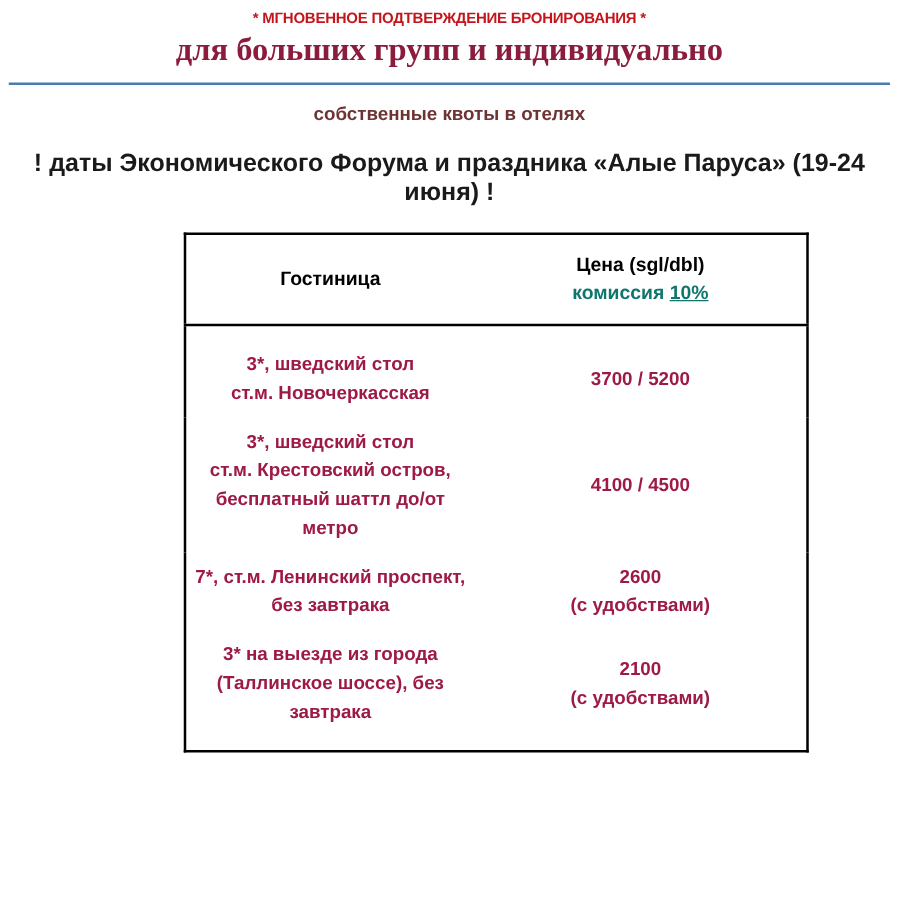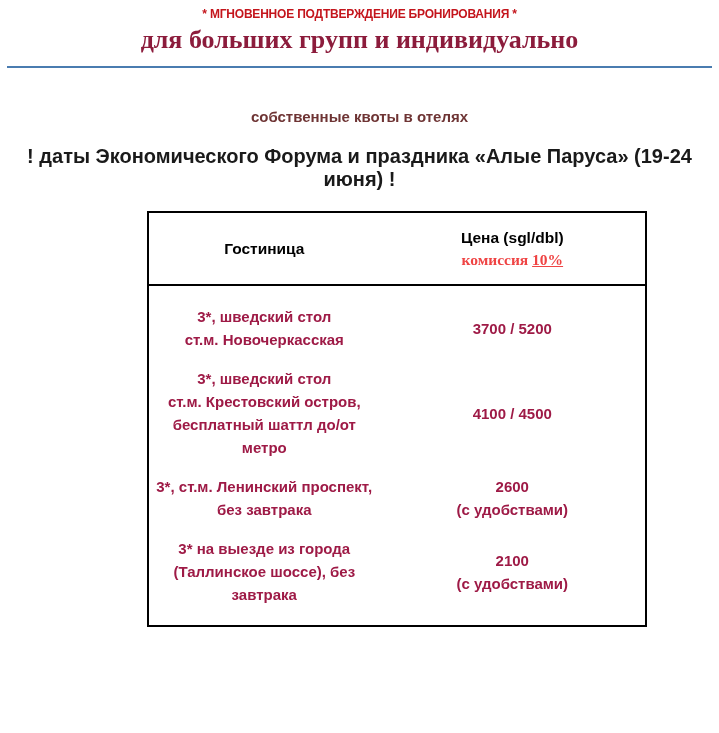--- a/index.html
+++ b/index.html
@@ -25,21 +25,21 @@
     font-size: 26px;
     font-weight: bold;
     color: #8c1c3c;
   }
   .divider {
     border: none;
     border-top: 2px solid #4a7cb0;
     margin: 11px 7px 0 7px;
   }
   .tagline {
-    margin-top: 40px;
+    margin-top: 15px;
     text-align: center;
     font-size: 15px;
     font-weight: bold;
     color: #6e3434;
   }
   .notice {
     margin-top: 20px;
     text-align: center;
     font-size: 20px;
     font-weight: bold;
@@ -62,21 +62,21 @@
   .col-price  { width: 53.5%; }
 
   .hotels-table thead th {
     border-bottom: 2px solid #000000;
     padding: 14px 6px;
     font-size: 15.5px;
     color: #000000;
     line-height: 21px;
   }
   .price-head-line1 { display: block; color: #000000; }
-  .commission { display: block; color: #ef4444; margin-top: 1px; font-family: Liberation Serif, serif; }
+  .commission { display: block; color: #0f766e; margin-top: 1px; }
   .commission .pct { text-decoration: underline; }
 
   .hotels-table tbody td {
     padding: 8px 6px;
     font-size: 15px;
     line-height: 23px;
     color: #9e1a46;
     white-space: pre-line;
   }
   .hotels-table tbody tr:first-child td { padding-top: 19px; }
@@ -107,21 +107,21 @@
 ст.м. Новочеркасская</td>
       <td>3700 / 5200</td>
     </tr>
     <tr>
       <td>3*, шведский стол
 ст.м. Крестовский остров,
 бесплатный шаттл до/от метро</td>
       <td>4100 / 4500</td>
     </tr>
     <tr>
-      <td>3*, ст.м. Ленинский проспект,
+      <td>7*, ст.м. Ленинский проспект,
 без завтрака</td>
       <td>2600
 (с удобствами)</td>
     </tr>
     <tr>
       <td>3* на выезде из города
 (Таллинское шоссе), без завтрака</td>
       <td>2100
 (с удобствами)</td>
     </tr>

